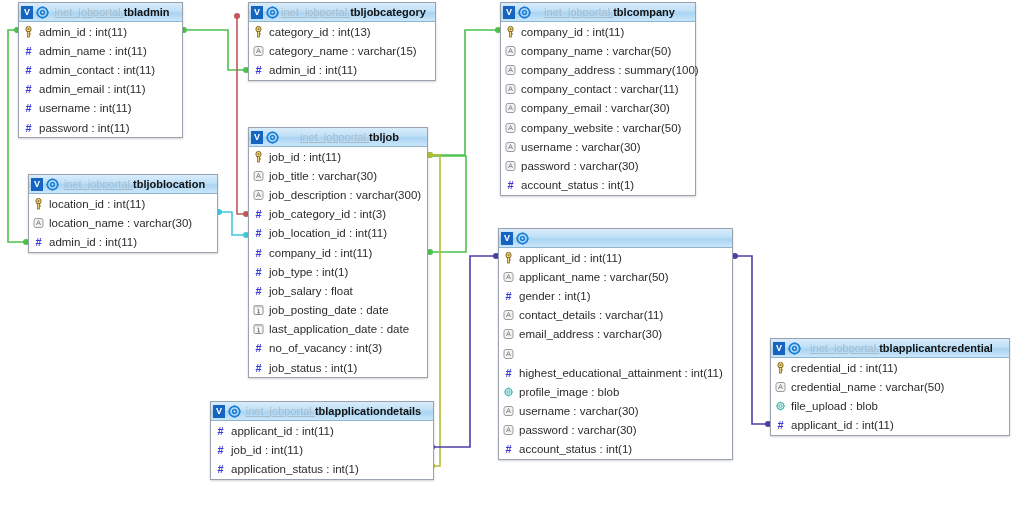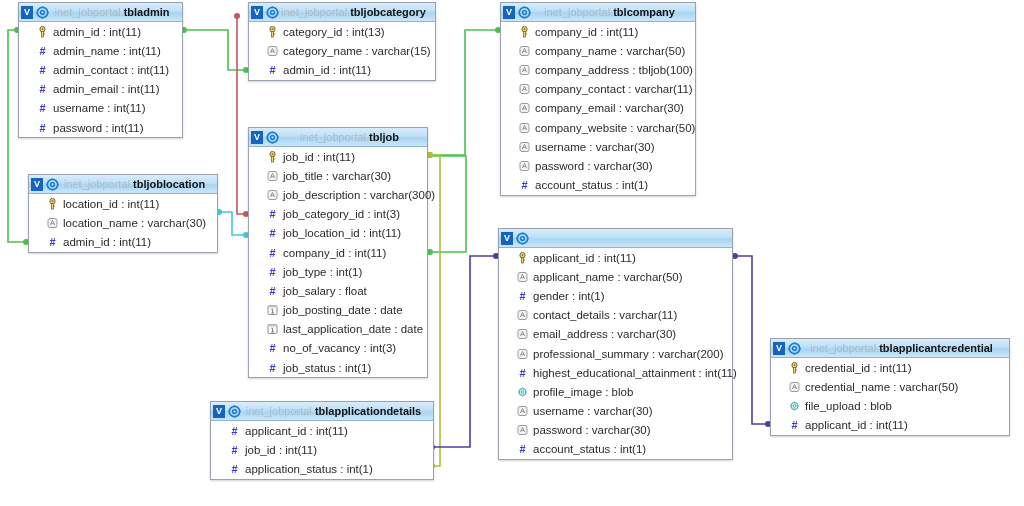--- a/index.html
+++ b/index.html
@@ -69,30 +69,31 @@
     text-align: center;
     font-size: 11px;
     line-height: 19px;
     padding-right: 3px;
     overflow: hidden;
     white-space: nowrap;
   }
   .schema-name {
     color: #a9bcc9;
     font-weight: normal;
+    text-decoration: underline;
   }
   .tbl-name {
     color: #111111;
     font-weight: bold;
   }
   .field-row {
     display: flex;
     align-items: center;
     height: 19.2px;
-    padding-left: 18px;
+    padding-left: 4px;
     font-size: 11.5px;
     color: #2b2b2b;
     white-space: nowrap;
     box-sizing: border-box;
   }
   .f-ic {
     width: 11px;
     height: 12px;
     margin-right: 5px;
     flex: 0 0 auto;
@@ -270,21 +271,21 @@
           </span>
           <span class="f-label">company_name : varchar(50)</span>
         </div>
         <div class="field-row">
           <span class="f-ic">
             <svg width="11" height="12" viewBox="0 0 11 12">
               <rect x="1" y="1.5" width="9" height="9" rx="2" ry="2" fill="#f3f3f3" stroke="#9b9b9b" stroke-width="1"></rect>
               <path d="M3.4 8 L5.5 3.4 L7.6 8 M4.2 6.6 L6.8 6.6" stroke="#8a8a8a" stroke-width="0.9" fill="none"></path>
             </svg>
           </span>
-          <span class="f-label">company_address : tbljob(100)</span>
+          <span class="f-label">company_address : summary(100)</span>
         </div>
         <div class="field-row">
           <span class="f-ic">
             <svg width="11" height="12" viewBox="0 0 11 12">
               <rect x="1" y="1.5" width="9" height="9" rx="2" ry="2" fill="#f3f3f3" stroke="#9b9b9b" stroke-width="1"></rect>
               <path d="M3.4 8 L5.5 3.4 L7.6 8 M4.2 6.6 L6.8 6.6" stroke="#8a8a8a" stroke-width="0.9" fill="none"></path>
             </svg>
           </span>
           <span class="f-label">company_contact : varchar(11)</span>
         </div>
@@ -529,21 +530,20 @@
           </span>
           <span class="f-label">email_address : varchar(30)</span>
         </div>
         <div class="field-row">
           <span class="f-ic">
             <svg width="11" height="12" viewBox="0 0 11 12">
               <rect x="1" y="1.5" width="9" height="9" rx="2" ry="2" fill="#f3f3f3" stroke="#9b9b9b" stroke-width="1"></rect>
               <path d="M3.4 8 L5.5 3.4 L7.6 8 M4.2 6.6 L6.8 6.6" stroke="#8a8a8a" stroke-width="0.9" fill="none"></path>
             </svg>
           </span>
-          <span class="f-label">professional_summary : varchar(200)</span>
         </div>
         <div class="field-row">
           <span class="f-ic">
             <div class="ic-hash">#</div>
           </span>
           <span class="f-label">highest_educational_attainment : int(11)</span>
         </div>
         <div class="field-row">
           <span class="f-ic">
             <svg width="11" height="12" viewBox="0 0 11 12">

